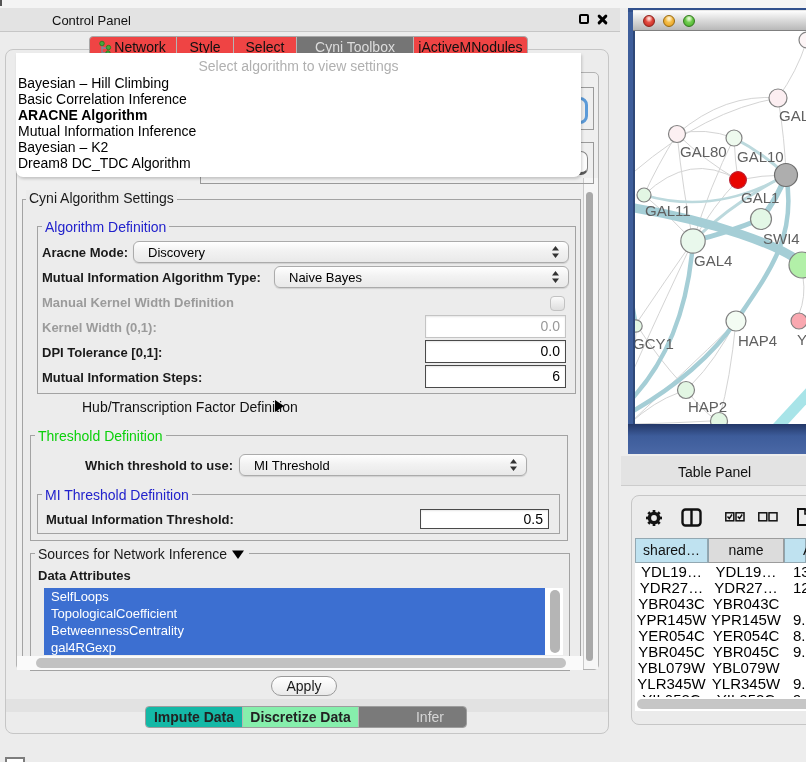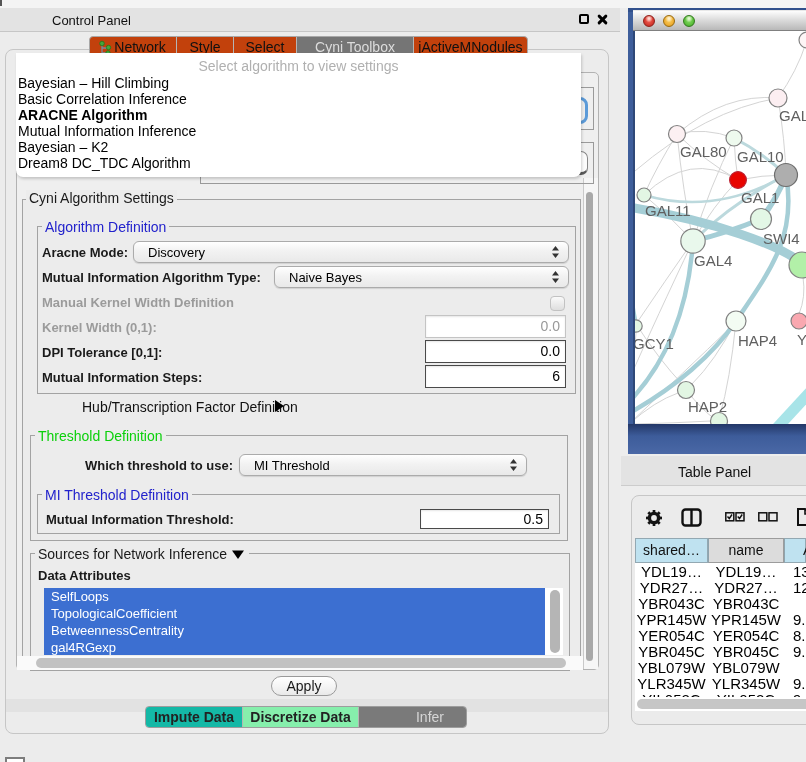--- a/index.html
+++ b/index.html
@@ -127,21 +127,21 @@
 <div class="abs" style="left:6px;top:699px;width:602px;height:13px;background:#e2e2e2;"></div>
 
 <div class="abs" style="left:145px;top:706px;height:22px;display:flex;border:1px solid #9d9d9d;border-radius:4px;overflow:hidden;font-size:14px;line-height:20px;text-align:center;">
   <div style="background:#14b8a6;width:97px;border-right:1px solid #b5b5b5;color:#222;font-weight:bold;">Impute Data</div>
   <div style="background:#86efac;width:116px;border-right:1px solid #b5b5b5;color:#222;font-weight:bold;">Discretize Data</div>
   <div style="background:#7a7a7a;width:107px;color:#d6d6d6;padding-left:35px;">Infer Network</div>
 </div>
 
 <div class="abs" style="left:5px;top:757px;width:20px;height:10px;border:2px solid #7d7d7d;background:#fff;"></div>
 
-<div class="abs" style="left:89px;top:36px;height:22px;display:flex;border:1px solid #a8a8a8;border-radius:4px;overflow:hidden;font-size:14px;line-height:20px;background:#c2410c;text-align:center;">
+<div class="abs" style="left:89px;top:36px;height:22px;display:flex;border:1px solid #a8a8a8;border-radius:4px;overflow:hidden;font-size:14px;line-height:20px;background:#ef4444;text-align:center;">
   <div style="width:86px;color:#111;position:relative;padding-left:14px;">
     <svg style="position:absolute;left:8px;top:3px;" width="15" height="16" viewBox="0 0 15 16">
         <path d="M4 4 L4 13 M4 8 L10 8 M4 13 L10 13" stroke="#7a8aa0" stroke-width="1.3" fill="none"></path>
         <g fill="#44a63c" stroke="#1f7a1a" stroke-width="0.8">
           <circle cx="4" cy="3.5" r="2.3"></circle>
           <circle cx="10.5" cy="7.5" r="2.2"></circle>
           <circle cx="10" cy="13" r="2.2"></circle>
         </g>
       </svg>
     Network</div>

